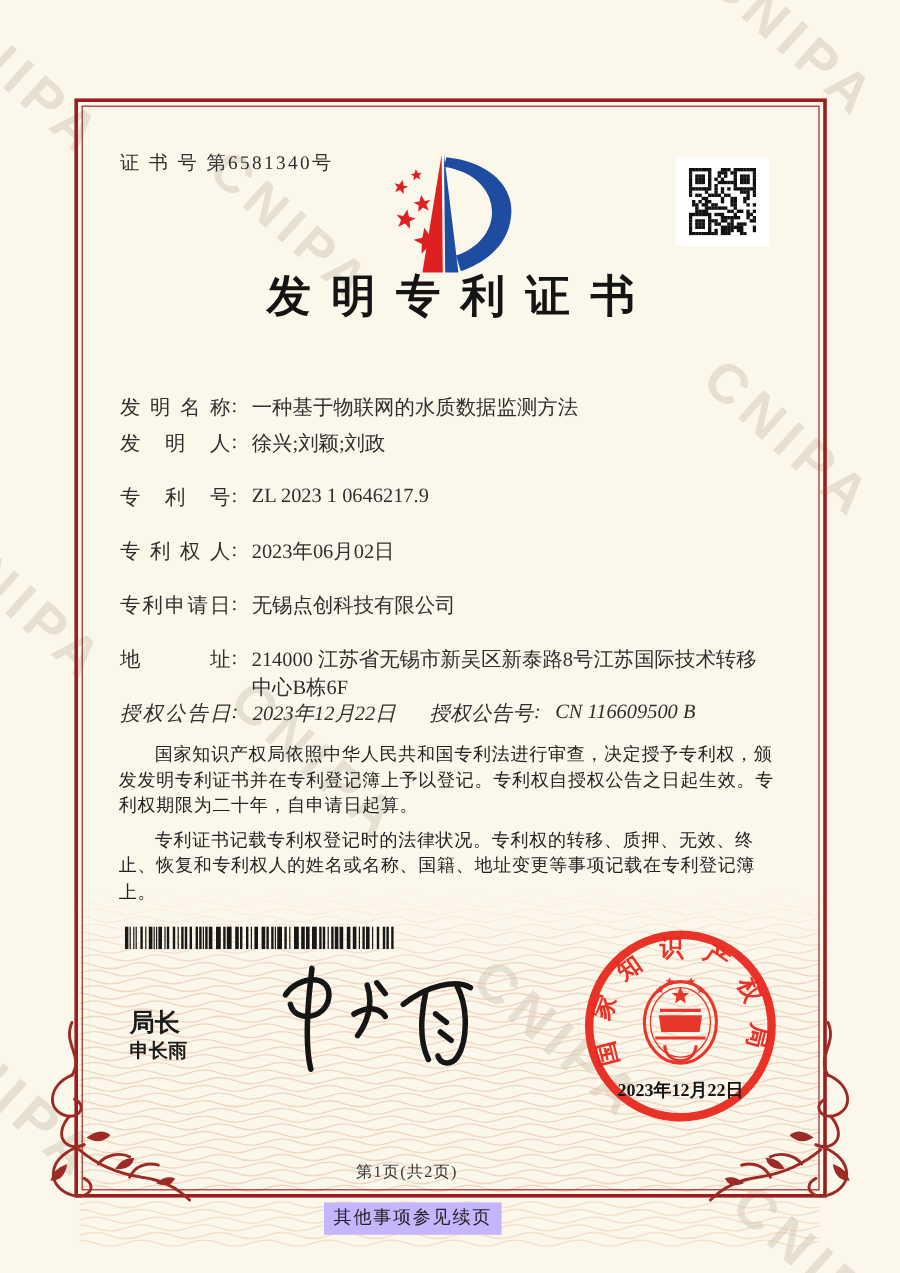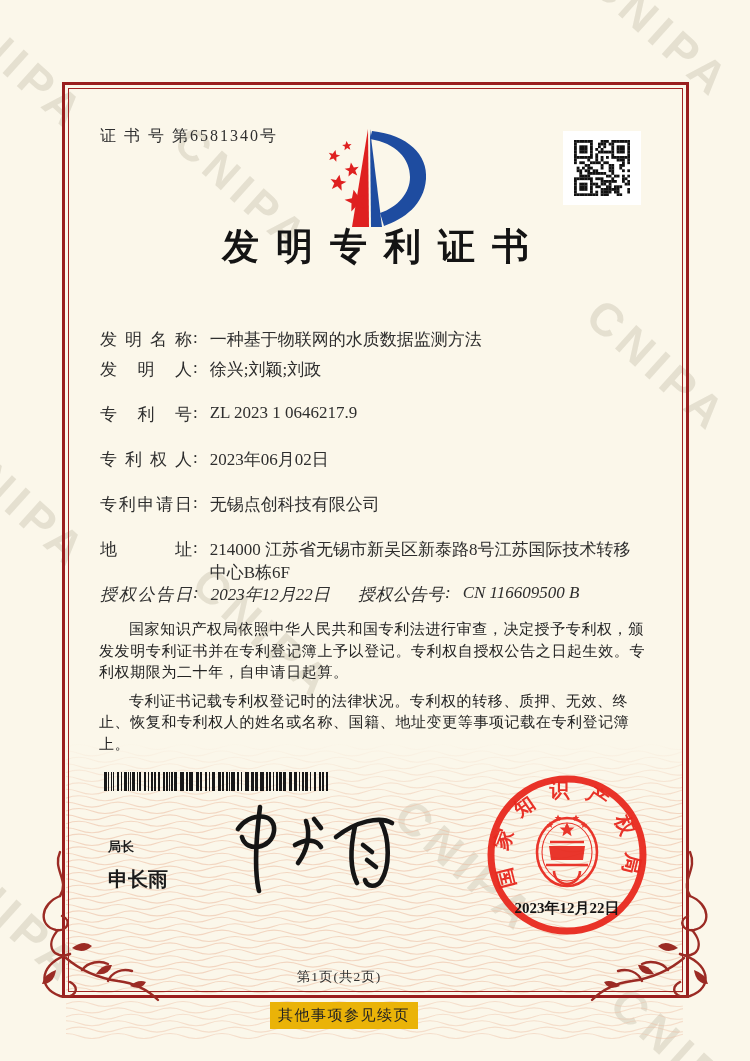--- a/index.html
+++ b/index.html
@@ -26,28 +26,28 @@
   .pair2{position:absolute;left:258px;top:0;}
   .paras{position:absolute;left:99px;top:619px;width:554px;font-size:15px;line-height:21.5px;
       color:#232323;letter-spacing:.6px;}
   .paras p{margin:0 0 7px 0;text-indent:2em;}
   .waves-main{position:absolute;left:66px;top:742px;}
   .waves-sub{position:absolute;left:66px;top:999px;}
   .wave-fade{position:absolute;left:66px;top:742px;width:617px;height:70px;
       background:linear-gradient(#fbf7ea,rgba(251,247,234,0));pointer-events:none;}
   .barcode{position:absolute;left:104px;top:772px;}
   .signer-title{position:absolute;left:108px;top:838px;font-family:"Liberation Sans","DejaVu Sans",sans-serif;
-      font-size:13px;font-weight:600;color:#1b1b1b;}
+      font-size:21px;font-weight:600;color:#1b1b1b;}
   .signer-name{position:absolute;left:108px;top:866px;font-family:"Liberation Sans","DejaVu Sans",sans-serif;
-      font-size:20px;font-weight:600;color:#1b1b1b;}
+      font-size:16px;font-weight:600;color:#1b1b1b;}
   .signature{position:absolute;left:218px;top:793px;}
   .seal{position:absolute;left:484px;top:772px;}
   .page-no{position:absolute;left:62px;top:968px;width:554px;text-align:center;
       font-size:13.5px;color:#333;letter-spacing:1px;}
-  .note-strip{position:absolute;left:270px;top:1002px;width:148px;height:27px;background:#eab308;
+  .note-strip{position:absolute;left:270px;top:1002px;width:148px;height:27px;background:#c4b5fd;
       text-align:center;line-height:27px;font-size:15px;color:#222;letter-spacing:1.5px;}
   .flourish{position:absolute;left:12px;top:850px;}
   .flourish.right{left:588px;transform:scaleX(-1);}
 </style>
 </head>
 <body>
 
 <div class="page">
 
   <span class="wm" style="left:-30px;top:-14px;font-size:46px;">CNIPA</span>

